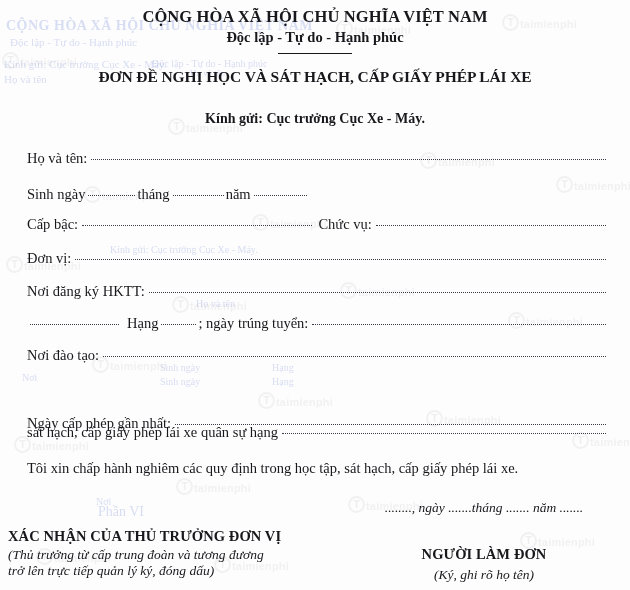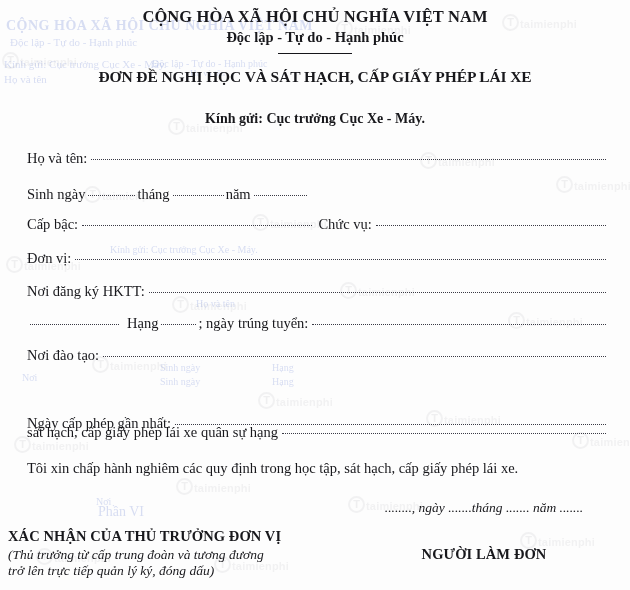--- a/index.html
+++ b/index.html
@@ -391,16 +391,17 @@
     <div class="sig-left">
       <div class="sig-title">XÁC NHẬN CỦA THỦ TRƯỞNG ĐƠN VỊ</div>
       <div class="sig-note">
         <div>(Thủ trưởng từ cấp trung đoàn và tương đương</div>
         <div>trở lên trực tiếp quản lý ký, đóng dấu)</div>
       </div>
     </div>
 
     <div class="sig-right">
       <div class="sig-title">NGƯỜI LÀM ĐƠN</div>
+      <div class="sig-note-r">(Ký, ghi rõ họ tên)</div>
     </div>
 
   </div>
 </div>
 
 </body></html>

